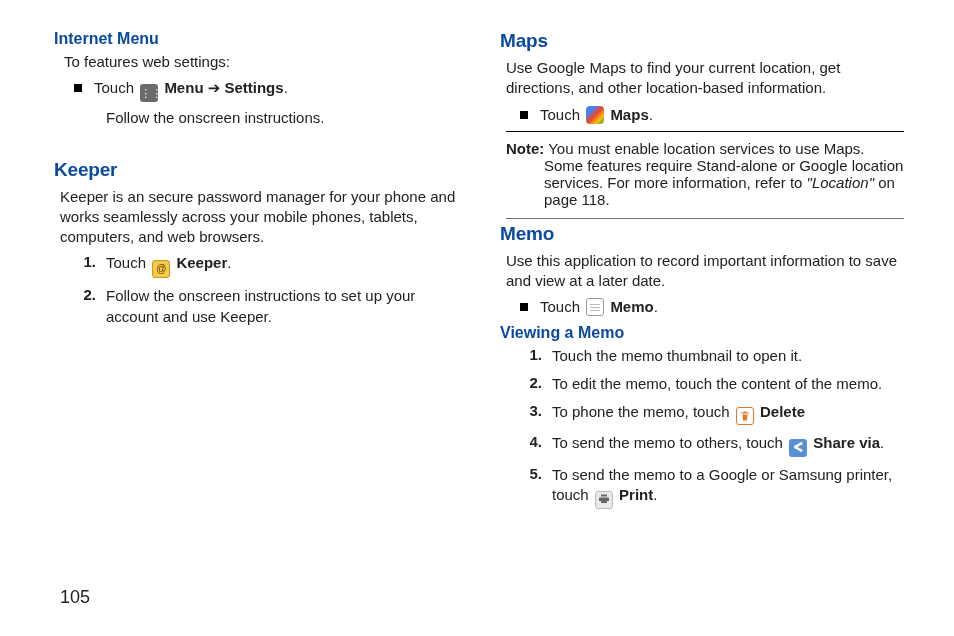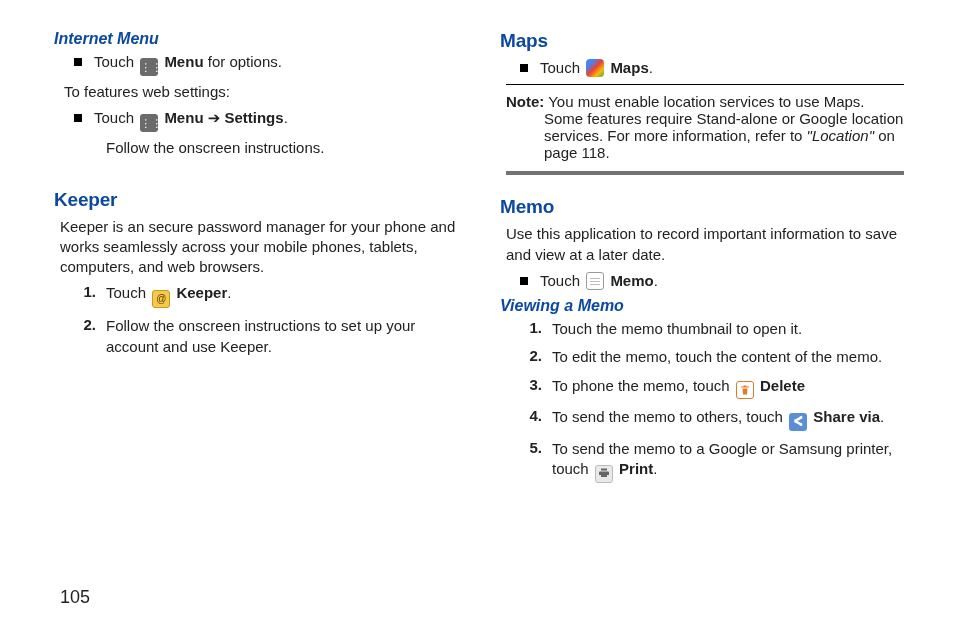--- a/index.html
+++ b/index.html
@@ -12,21 +12,21 @@
     color: #222;
     position: relative;
     padding: 30px 50px 30px 60px;
   }
   .columns {
     display: flex;
     gap: 48px;
   }
   .col { flex: 1; min-width: 0; }
   .h2 { font-weight: bold; font-size: 19px; color: #0b4aa0; margin-bottom: 6px; font-family: Arial, sans-serif; letter-spacing: -0.2px; }
-  .h3 { font-weight: bold; font-style: italic; font-size: 16px; color: #0b4aa0; margin-bottom: 4px; margin-left: -6px; }
+  .h3 { font-weight: bold; font-size: 16px; color: #0b4aa0; margin-bottom: 4px; margin-left: -6px; }
   .body-text { margin-bottom: 6px; line-height: 1.35; }
   .indent1 { margin-left: 4px; }
   .bullet-row { display: flex; align-items: flex-start; margin-bottom: 6px; margin-left: 14px; }
   .bullet-mark { width: 8px; height: 8px; background: #000; display: inline-block; margin-top: 6px; margin-right: 12px; flex-shrink: 0; }
   .num-row { display: flex; align-items: flex-start; margin-bottom: 8px; margin-left: 14px; }
   .num-label { width: 22px; flex-shrink: 0; font-weight: bold; text-align: right; margin-right: 10px; }
   .item-body { flex: 1; line-height: 1.35; }
   .sub-indent { margin-left: 46px; margin-bottom: 20px; line-height: 1.35; }
   .bold { font-weight: bold; }
   .ital { font-style: italic; }
@@ -34,42 +34,35 @@
   .icon { display: inline-block; width: 18px; height: 18px; vertical-align: -4px; border-radius: 3px; margin: 0 2px; text-align: center; font-size: 11px; line-height: 18px; }
   .icon-grid { background: #6b6b6b; color: #fff; }
   .icon-keeper { background: #f7c94b; border: 1px solid #c59a1a; color: #5a3b00; font-size: 10px; line-height: 16px; }
   .icon-maps { background: linear-gradient(135deg, #4285f4 25%, #ea4335 50%, #fbbc05 75%, #34a853 100%); border-radius: 4px; }
   .icon-memo { background: #fff; border: 1px solid #999; border-radius: 3px; position: relative; }
   .icon-memo::before { content:""; position:absolute; left:3px; right:3px; top:5px; height:1px; background:#bbb; box-shadow: 0 3px 0 #bbb, 0 6px 0 #bbb; }
   .icon-delete { background: #fff; border: 1px solid #e07a2a; color: #e07a2a; border-radius: 3px; }
   .icon-share { background: #5a8fd6; color: #fff; border-radius: 3px; }
   .icon-print { background: #e9e9e9; border: 1px solid #bbb; color: #666; border-radius: 3px; font-size: 10px; }
   .icon svg { width: 12px; height: 12px; vertical-align: -1px; }
-  .note-block { border-top: 1px solid #000; border-bottom: 4px solid #737373; padding: 8px 0 10px 0; margin: 4px 0 21px 0; }
+  .note-block { border-top: 1px solid #000; border-bottom: 1px solid #737373; padding: 8px 0 10px 0; margin: 4px 0 4px 0; }
   .note-indent { padding-left: 38px; text-indent: -38px; }
   .section-gap { height: 10px; }
   .page-num { position: absolute; left: 60px; bottom: 28px; font-size: 18px; }
 </style>
 </head>
 <body>
 
 <div class="columns">
 
   <div class="col">
 
     <div class="h3">Internet Menu</div>
 
 
-    <div class="bullet-row">
-      <span class="bullet-mark"></span>
-      <div class="item-body">
-        <span>Touch </span><span class="icon icon-grid">⋮⋮</span>
-        <span class="bold">Menu</span><span> for options.</span>
-      </div>
-    </div>
 
     <div class="body-text indent1">To features web settings:</div>
 
     <div class="bullet-row">
       <span class="bullet-mark"></span>
       <div class="item-body">
         <span>Touch </span><span class="icon icon-grid">⋮⋮</span>
         <span class="bold">Menu</span><span class="arrow"> ➔ </span><span class="bold">Settings</span><span>.</span>
       </div>
     </div>
@@ -90,20 +83,21 @@
     <div class="num-row">
       <span class="num-label">2.</span>
       <div class="item-body">Follow the onscreen instructions to set up your account and use Keeper.</div>
     </div>
 
   </div>
 
   <div class="col">
 
     <div class="h2" style="margin-left:-6px">Maps</div>
+    <div class="body-text">Use Google Maps to find your current location, get directions, and other location-based information.</div>
 
     <div class="bullet-row">
       <span class="bullet-mark"></span>
       <div class="item-body">
         <span>Touch </span><span class="icon icon-maps"></span>
         <span class="bold">Maps</span><span>.</span>
       </div>
     </div>
 
     <div class="note-block">

